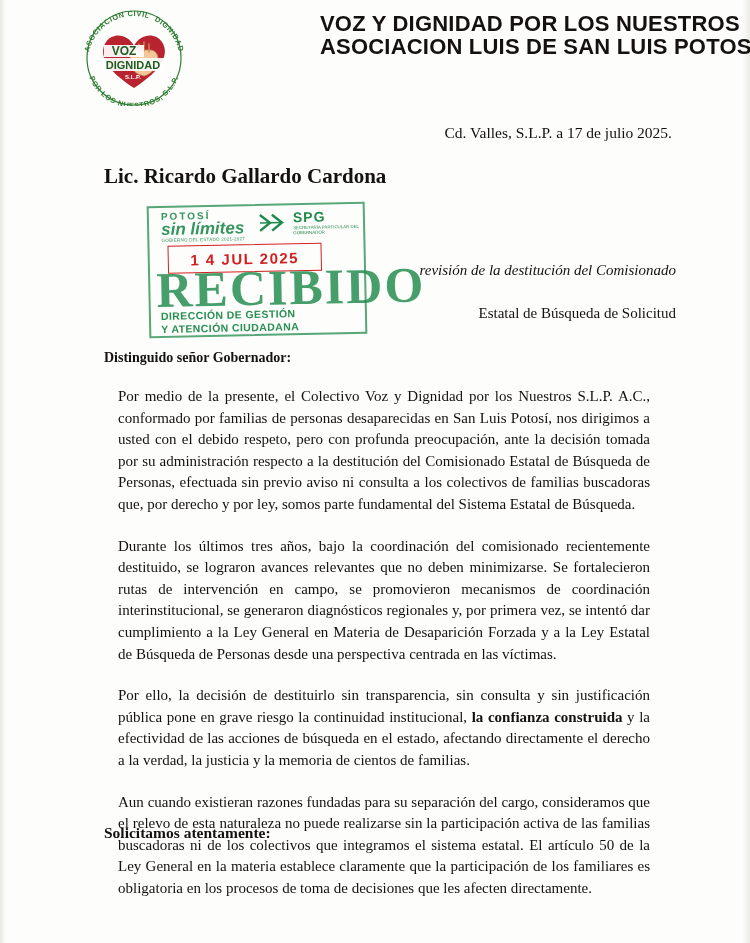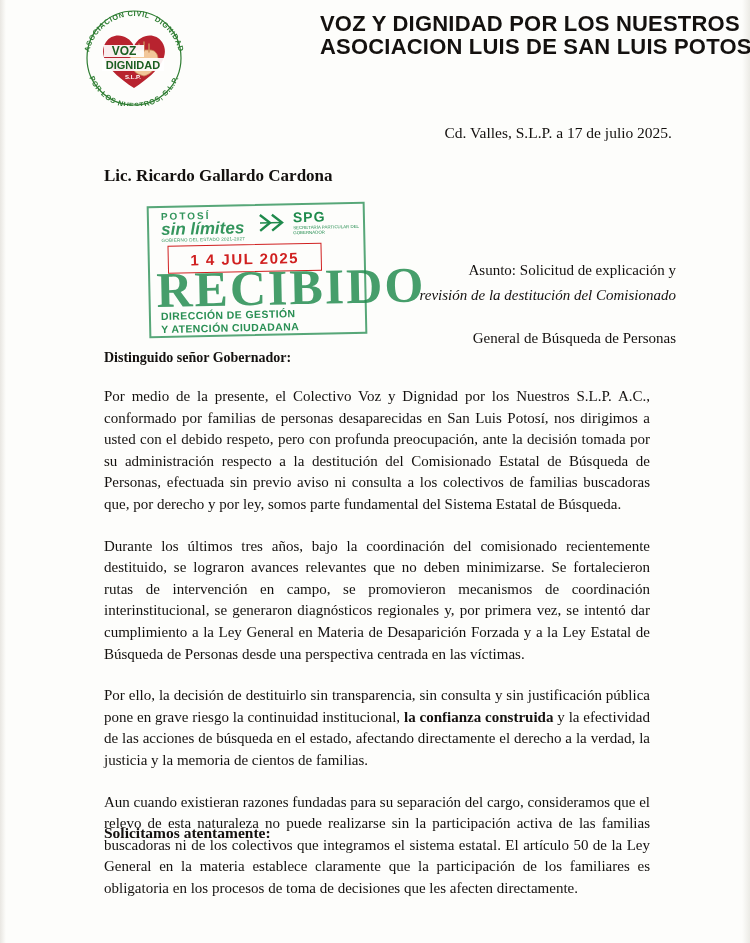--- a/index.html
+++ b/index.html
@@ -57,21 +57,21 @@
     top: 124px;
     font-size: 15.5px;
     color: #14110f;
   }
 
   
   .addressee {
     position: absolute;
     left: 104px;
     top: 158px;
-    font-size: 17px;
+    font-size: 21px;
     font-weight: bold;
     line-height: 36px;
     color: #14110f;
   }
   .addressee .ln { display: block; white-space: nowrap; }
 
   
   .subject {
     position: absolute;
     right: 74px;
@@ -196,21 +196,21 @@
     position: absolute;
     left: 104px;
     top: 386px;
     width: 546px;
     font-size: 15px;
     line-height: 21.6px;
     text-align: justify;
     color: #14110f;
   }
   .body p {
-    margin: 0 0 20px 0;
+    margin: 0 0 20px 14px;
   }
   .body p b { font-weight: bold; }
 
   .request-title {
     position: absolute;
     left: 104px;
     top: 824px;
     font-size: 15.5px;
     font-weight: bold;
     color: #14110f;
@@ -317,23 +317,22 @@
 
     <div class="recibido">RECIBIDO</div>
 
     <div class="office">
       <div>DIRECCIÓN DE GESTIÓN</div>
       <div>Y ATENCIÓN CIUDADANA</div>
     </div>
   </div>
 
   <div class="subject">
-    <span class="l1">Asunto: Solicitud de explicación y</span>
     <span class="l2">revisión de la destitución del Comisionado</span>
-    <span class="l3">General de Búsqueda de Personas</span>
+    <span class="l3">Estatal de Búsqueda de Solicitud</span>
   </div>
 
   <div class="salutation">Distinguido señor Gobernador:</div>
 
   <div class="body">
     <p>Por medio de la presente, el Colectivo Voz y Dignidad por los Nuestros S.L.P. A.C., conformado por familias de personas desaparecidas en San Luis Potosí, nos dirigimos a usted con el debido respeto, pero con profunda preocupación, ante la decisión tomada por su administración respecto a la destitución del Comisionado Estatal de Búsqueda de Personas, efectuada sin previo aviso ni consulta a los colectivos de familias buscadoras que, por derecho y por ley, somos parte fundamental del Sistema Estatal de Búsqueda.</p>
     <p>Durante los últimos tres años, bajo la coordinación del comisionado recientemente destituido, se lograron avances relevantes que no deben minimizarse. Se fortalecieron rutas de intervención en campo, se promovieron mecanismos de coordinación interinstitucional, se generaron diagnósticos regionales y, por primera vez, se intentó dar cumplimiento a la Ley General en Materia de Desaparición Forzada y a la Ley Estatal de Búsqueda de Personas desde una perspectiva centrada en las víctimas.</p>
     <p><span>Por ello, la decisión de destituirlo sin transparencia, sin consulta y sin justificación pública pone en grave riesgo la continuidad institucional, </span><b>la confianza construida</b><span> y la efectividad de las acciones de búsqueda en el estado, afectando directamente el derecho a la verdad, la justicia y la memoria de cientos de familias.</span></p>
     <p>Aun cuando existieran razones fundadas para su separación del cargo, consideramos que el relevo de esta naturaleza no puede realizarse sin la participación activa de las familias buscadoras ni de los colectivos que integramos el sistema estatal. El artículo 50 de la Ley General en la materia establece claramente que la participación de los familiares es obligatoria en los procesos de toma de decisiones que les afecten directamente.</p>
   </div>

